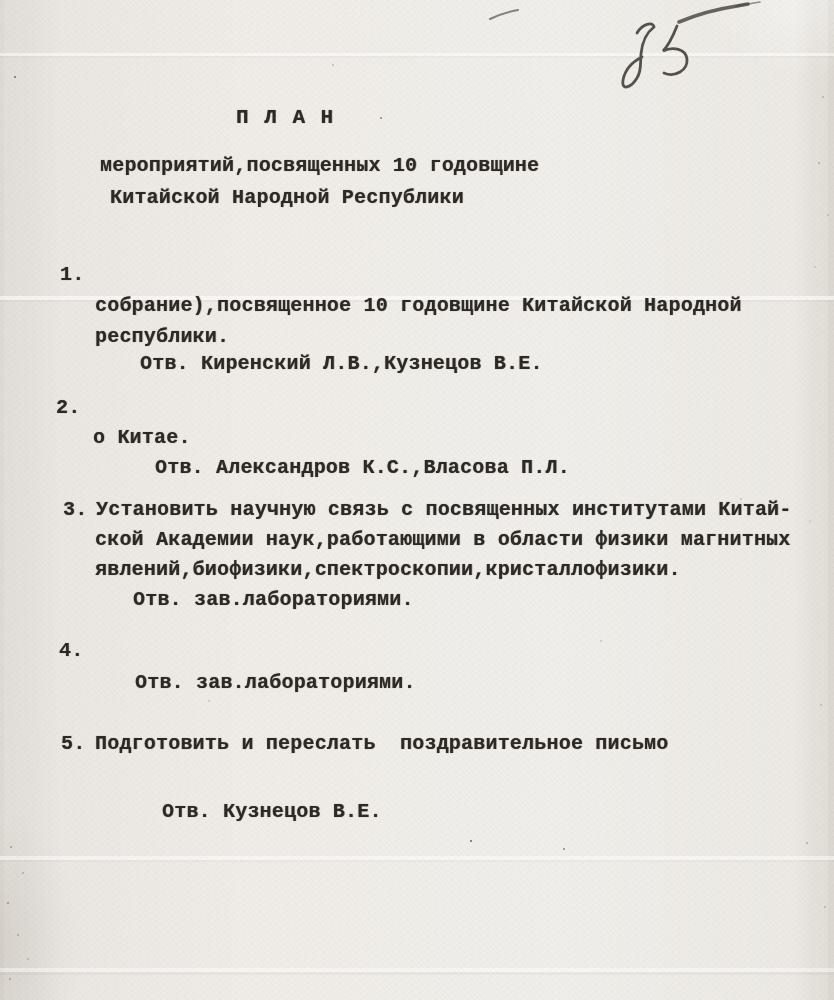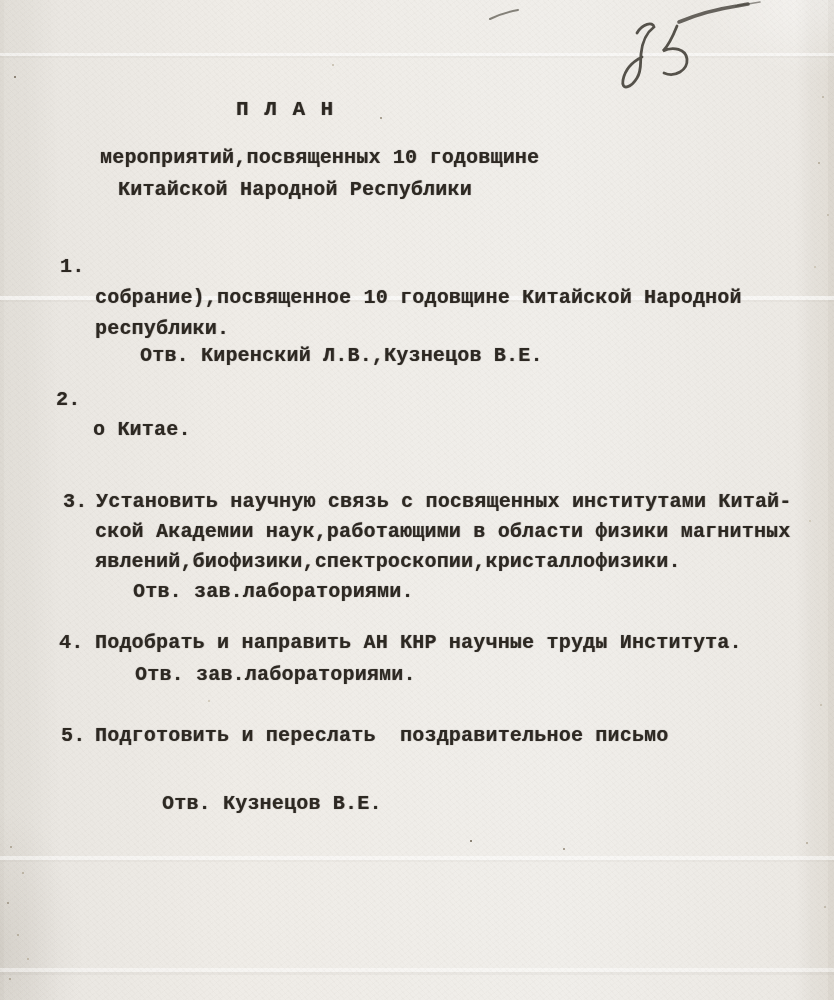--- a/index.html
+++ b/index.html
@@ -19,20 +19,21 @@
       linear-gradient(90deg,#e6e3dd 0,#eae7e2 60px,#efece7 240px,#f0eeea 560px,#ece9e4 800px,#e7e3dc 100%);
   }
   .ink{
     position:absolute;white-space:pre;
     font-family:"Liberation Mono","DejaVu Sans Mono",monospace;
     font-weight:700;font-size:20px;line-height:1.15;
     color:rgba(38,33,28,0.90);
     text-shadow:0 0 1px rgba(38,33,28,0.55), 0.6px 0.4px 0 rgba(38,33,28,0.25);
     letter-spacing:0.2px;
     filter:blur(0.28px);
+    margin-top:8px;
   }
   .title{font-size:21px;letter-spacing:1.5px;}
   .pen{position:absolute;left:470px;top:0;width:320px;height:100px;}
   .speckles{
     position:absolute;left:0;top:0;width:2px;height:2px;background:transparent;
     box-shadow:
       14px 76px 0 #8d8578, 380px 117px 0 #a9a193, 332px 64px 0 #cdc6b8,
       822px 96px 0 #c3bcae, 818px 162px 0 #bdb5a6, 827px 214px 0 #c6bfb1,
       814px 266px 0 #cfc8ba, 809px 520px 0 #d2cbbd, 820px 704px 0 #c9c2b4,
       806px 842px 0 #beb6a7, 824px 906px 0 #c3bcae, 740px 498px 0 #d0c9bb,
@@ -52,37 +53,37 @@
   <svg class="pen" viewBox="0 0 320 100" fill="none">
     <path d="M20,19 Q32,13 48,10" stroke="#565248" stroke-width="2" opacity="0.7" stroke-linecap="round"></path>
     <path d="M167,33 C172,24 183,21 184,27 C176,33 172,43 171,54 C170,63 172,70 167,78 C161,88 151,91 153,80 C155,70 162,62 172,57" stroke="#444039" stroke-width="2.8" opacity="0.9" stroke-linecap="round"></path>
     <path d="M207,26 C203,36 199,45 193,51 C203,46 216,49 217,59 C218,70 205,78 194,73" stroke="#444039" stroke-width="2.8" opacity="0.9" stroke-linecap="round"></path>
     <path d="M209,22 C228,14 247,9 267,6 L278,4" stroke="#444039" stroke-width="3.6" opacity="0.8" stroke-linecap="round"></path>
     <path d="M266,6 L290,2" stroke="#444039" stroke-width="1.6" opacity="0.55" stroke-linecap="round"></path>
   </svg>
 
   <div class="ink title" style="left:236px;top:98px">П Л А Н</div>
   <div class="ink" style="left:100px;top:146px">мероприятий,посвященных 10 годовщине</div>
-  <div class="ink" style="left:118px;top:178px">Китайской Народной Республики</div>
+  <div class="ink" style="left:110px;top:178px">Китайской Народной Республики</div>
 
   <div class="ink" style="left:60px;top:255px">1.</div>
   <div class="ink" style="left:95px;top:286px">собрание),посвященное 10 годовщине Китайской Народной</div>
   <div class="ink" style="left:95px;top:317px">республики.</div>
   <div class="ink" style="left:140px;top:344px">Отв. Киренский Л.В.,Кузнецов В.Е.</div>
 
   <div class="ink" style="left:56px;top:388px">2.</div>
   <div class="ink" style="left:93px;top:418px">о Китае.</div>
+  <div class="ink" style="left:155px;top:448px">Отв. Александров К.С.,Власова П.Л.</div>
 
   <div class="ink" style="left:63px;top:490px">3.</div>
   <div class="ink" style="left:96px;top:490px">Установить научную связь с посвященных институтами Китай-</div>
   <div class="ink" style="left:95px;top:520px">ской Академии наук,работающими в области физики магнитных</div>
   <div class="ink" style="left:95px;top:550px">явлений,биофизики,спектроскопии,кристаллофизики.</div>
   <div class="ink" style="left:133px;top:580px">Отв. зав.лабораториями.</div>
 
   <div class="ink" style="left:59px;top:631px">4.</div>
-  <div class="ink" style="left:95px;top:631px">Подобрать и направить АН КНР научные труды Института.</div>
   <div class="ink" style="left:135px;top:663px">Отв. зав.лабораториями.</div>
 
   <div class="ink" style="left:61px;top:724px">5.</div>
   <div class="ink" style="left:95px;top:724px">Подготовить и переслать  поздравительное письмо</div>
   <div class="ink" style="left:162px;top:792px">Отв. Кузнецов В.Е.</div>
 
 </div>
 
 </body></html>

